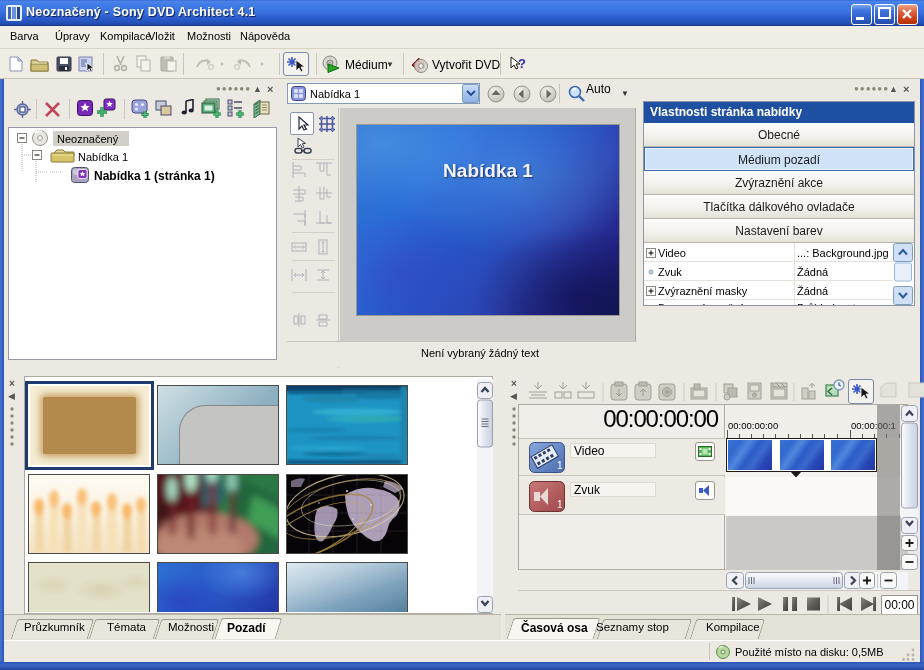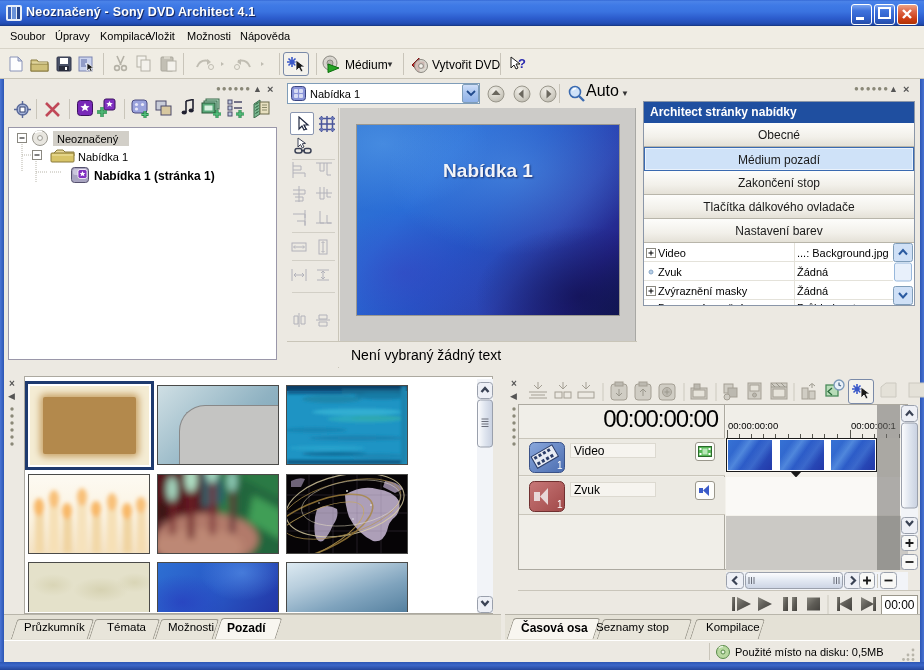--- a/index.html
+++ b/index.html
@@ -52,21 +52,21 @@
       <rect x="4" y="12" width="8" height="3" fill="#fff"></rect>
     </svg></div>
 <div class="abs winbtn blue" style="left:874px"><svg width="19" height="19">
       <rect x="4" y="3" width="11" height="10" fill="none" stroke="#fff" stroke-width="2"></rect>
     </svg></div>
 <div class="abs winbtn red" style="left:897px"><svg width="19" height="19">
       <path d="M5 5 L13 13 M13 5 L5 13" stroke="#fff" stroke-width="2.4"></path>
     </svg></div>
 
 <div class="abs" id="menubar"></div>
-<div class="menuitem" style="left:10px">Soubor</div>
+<div class="menuitem" style="left:10px">Barva</div>
 <div class="menuitem" style="left:55px">Úpravy</div>
 <div class="menuitem" style="left:100px">Kompilace</div>
 <div class="menuitem" style="left:148px">Vložit</div>
 <div class="menuitem" style="left:187px">Možnosti</div>
 <div class="menuitem" style="left:240px">Nápověda</div>
 
 <div class="abs" id="toolbar"></div>
 
 <svg class="abs" style="left:8px;top:56px" width="16" height="16">
     <path d="M2 1 h8 l4 4 v10 h-12 z" fill="#fdfdfe" stroke="#8a94b8"></path>
@@ -280,21 +280,21 @@
     <path d="M32.5 10 l5 -4.5 v9 z" fill="#6a675e"></path>
 <circle cx="62" cy="10" r="8" fill="url(#cg)" stroke="#9a978c"></circle>
     <path d="M65.5 10 l-5 -4.5 v9 z" fill="#6a675e"></path>
 </svg>
 <div class="tsep" style="left:559px;top:84px;height:19px"></div>
 <svg class="abs" style="left:567px;top:84px" width="19" height="19">
     <circle cx="8" cy="8" r="5.5" fill="#cfe2f8" stroke="#3a6ab0" stroke-width="1.6"></circle>
     <path d="M12 12 l5 5" stroke="#3a6ab0" stroke-width="2.4"></path>
     <path d="M5.5 6.5 a3.5 3.5 0 0 1 3.5 -2" stroke="#fff" fill="none" stroke-width="1.3"></path>
   </svg>
-<div class="abs" style="left:586px;top:82px;font-size:16px">Auto</div>
+<div class="abs" style="left:586px;top:82px;font-size:12px">Auto</div>
 <div class="abs" style="left:621px;top:89px;font-size:8px;color:#333">▼</div>
 
 <div class="abs" style="left:287px;top:108px;width:52px;height:260px;background:#ece9e2;border-right:1px solid #c9c5b8"></div>
 <div class="abs" style="left:290px;top:112px;width:24px;height:23px;background:#fff;border:1px solid #8a96b0;border-radius:2px"></div>
 <svg class="abs" style="left:297px;top:116px" width="13" height="15">
     <path d="M2 1 l0 12 3-3 2 4 2-1 -2-4 4 0 z" fill="#fff" stroke="#202840" stroke-width="1.2"></path>
     <path d="M7 9 l3 5" stroke="#202840" stroke-width="1"></path>
   </svg>
 <svg class="abs" style="left:318px;top:115px" width="18" height="18">
     <g stroke="#4a569a" stroke-width="1.5" fill="none">
@@ -372,33 +372,33 @@
 <div class="abs" style="left:340px;top:108px;width:296px;height:233px;background:#cccbc8;border-right:1px solid #a8a8a4"></div>
 <div class="abs" style="left:356px;top:124px;width:264px;height:192px;background:
  radial-gradient(130px 90px at 18% 78%, rgba(60,60,190,0.45), rgba(60,60,190,0) 70%),
  radial-gradient(150px 100px at 85% 90%, rgba(10,10,60,0.55), rgba(10,10,60,0) 70%),
  radial-gradient(170px 110px at 60% 25%, rgba(90,160,235,0.5), rgba(90,160,235,0) 75%),
  radial-gradient(140px 90px at 10% 10%, rgba(100,170,240,0.45), rgba(100,170,240,0) 75%),
  linear-gradient(128deg,#2e73d2 0%,#2a6cd6 28%,#2456c6 48%,#2c42b0 68%,#232488 86%,#141b5a 100%);border:1px solid #9a9890"></div>
 <div class="abs" style="left:356px;top:160px;width:264px;text-align:center;font-size:19px;font-weight:bold;color:#f2f4f8;text-shadow:1px 1px 2px rgba(0,0,40,0.6)">Nabídka 1</div>
 
 <div class="abs" style="left:287px;top:341px;width:350px;height:26px;background:#ece9e2;border-top:1px solid #c9c5b8"></div>
-<div class="abs" style="left:351px;top:347px;width:296px;font-size:14px">Není vybraný žádný text</div>
+<div class="abs" style="left:332px;top:347px;width:296px;text-align:center;font-size:11px">Není vybraný žádný text</div>
 
 <div class="abs panel" style="left:643px;top:80px;width:277px;height:290px"></div>
 <div class="abs dots" style="left:854px;top:84px">●●●●●●</div>
 <div class="abs graybtn" style="left:889px;top:84px;font-size:9px">▲</div>
 <div class="abs graybtn" style="left:903px;top:83px;font-size:11px;font-weight:bold">×</div>
 
 <div class="abs" style="left:643px;top:101px;width:272px;height:205px;border:1px solid #8a96a8;background:#fff"></div>
 <div class="abs" style="left:644px;top:102px;width:270px;height:21px;background:#1f4fa0"></div>
-<div class="abs" style="left:650px;top:105px;font-size:12px;font-weight:bold;color:#fff">Architect stránky nabídky</div>
+<div class="abs" style="left:650px;top:105px;font-size:12px;font-weight:bold;color:#fff">Vlastnosti stránka nabídky</div>
 <div class="abs propbtn" style="top:123px">Obecné</div>
 <div class="abs propbtn sel" style="top:147px">Médium pozadí</div>
-<div class="abs propbtn" style="top:171px">Zakončení stop</div>
+<div class="abs propbtn" style="top:171px">Zvýraznění akce</div>
 <div class="abs propbtn" style="top:195px">Tlačítka dálkového ovladače</div>
 <div class="abs propbtn" style="top:219px">Nastavení barev</div>
 
 <div class="abs" style="left:644px;top:243px;width:250px;height:62px;background:#fff;overflow:hidden">
   <div style="position:absolute;left:0;top:0;width:100%;height:19px;border-bottom:1px solid #e4e2da">
     <span style="position:absolute;left:14px;top:4px">Video</span>
     <span style="position:absolute;left:153px;top:4px">...: Background.jpg</span>
   </div>
   <div style="position:absolute;left:0;top:19px;width:100%;height:19px;border-bottom:1px solid #e4e2da">
     <span style="position:absolute;left:14px;top:4px">Zvuk</span>

